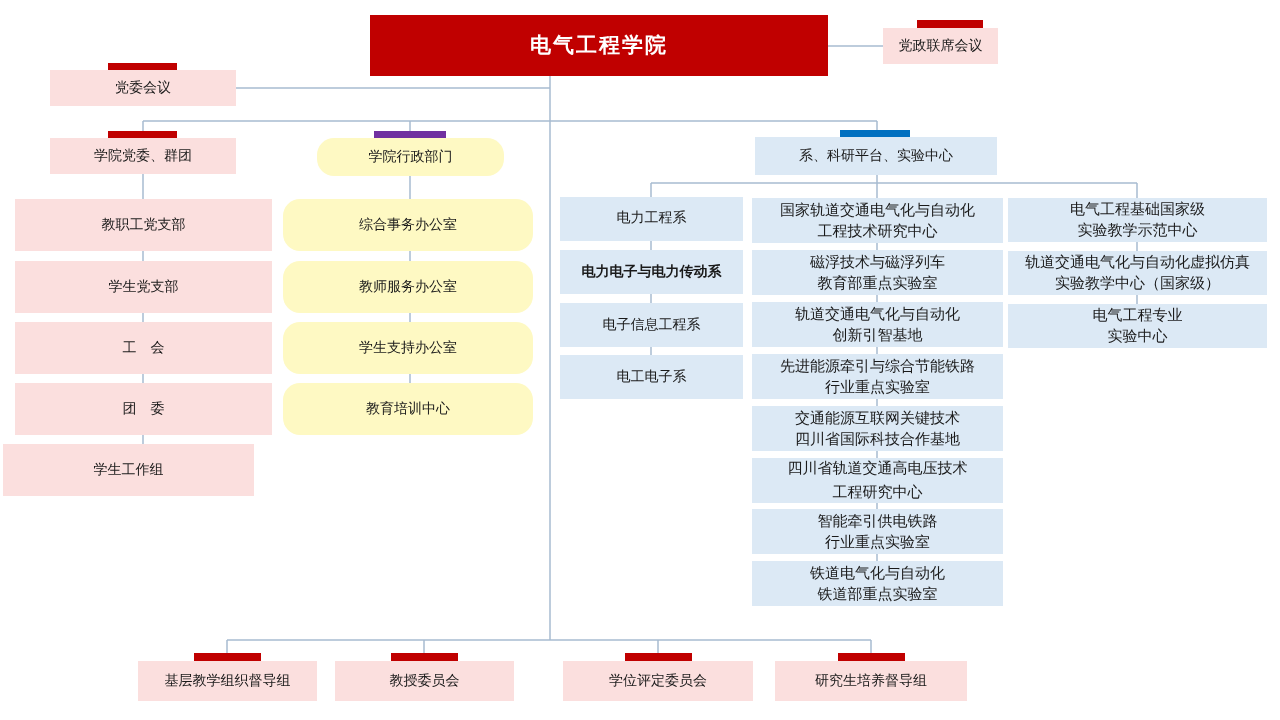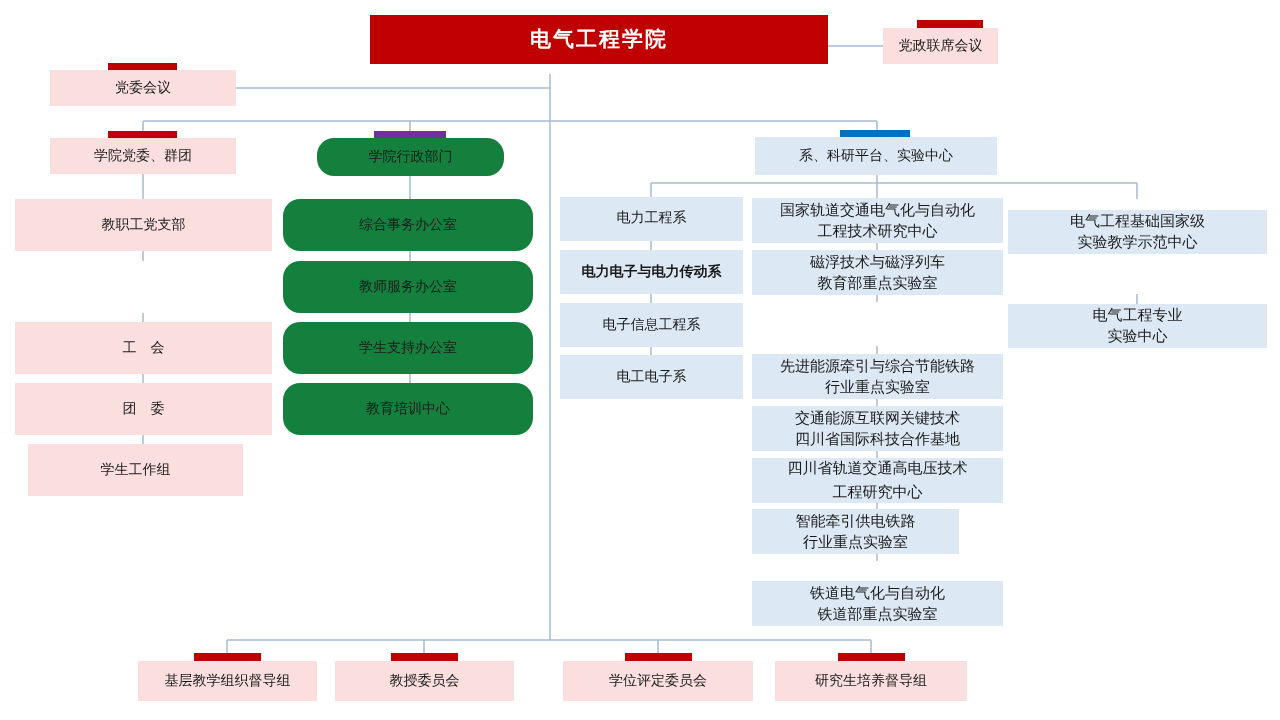--- a/index.html
+++ b/index.html
@@ -33,21 +33,21 @@
   }
   .box.two-line { flex-direction: column; font-size: 15px; line-height: 1.4; }
   .root-box {
     background: #c00000;
     color: #ffffff;
     font-size: 21px;
     font-weight: bold;
     letter-spacing: 2px;
   }
   .pink   { background: #fbdfde; }
-  .purple { background: #15803d; border-radius: 17px; }
+  .purple { background: #fef9c3; border-radius: 17px; }
   .blue   { background: #dce9f5; }
   .bar {
     position: absolute;
     height: 8px;
   }
   .bar.red    { background: #c00000; }
   .bar.violet { background: #7030a0; }
   .bar.azure  { background: #0070c0; }
 </style>
 </head>
@@ -110,31 +110,32 @@
   <div class="bar red" style="left:917px; top:20px; width:66px;"></div>
   <div class="bar red" style="left:108px; top:63px; width:69px;"></div>
   <div class="bar red" style="left:108px; top:131px; width:69px;"></div>
   <div class="bar violet" style="left:374px; top:131px; width:72px;"></div>
   <div class="bar azure" style="left:840px; top:130px; width:70px;"></div>
   <div class="bar red" style="left:194px; top:653px; width:67px;"></div>
   <div class="bar red" style="left:391px; top:653px; width:67px;"></div>
   <div class="bar red" style="left:625px; top:653px; width:67px;"></div>
   <div class="bar red" style="left:838px; top:653px; width:67px;"></div>
 
-  <div class="box root-box" style="left:370px; top:15px; width:458px; height:49px;">电气工程学院</div>
+  <div class="box root-box" style="left:370px; top:15px; width:458px; height:61px;">电气工程学院</div>
 
   <div class="box pink" style="left:883px; top:28px; width:115px; height:36px;">党政联席会议</div>
 
   <div class="box pink" style="left:50px; top:70px; width:186px; height:36px;">党委会议</div>
 
   <div class="box pink" style="left:50px; top:138px; width:186px; height:36px;">学院党委、群团</div>
   <div class="box pink" style="left:15px; top:199px; width:257px; height:52px;">教职工党支部</div>
+  <div class="box pink" style="left:15px; top:261px; width:257px; height:52px;">学生党支部</div>
   <div class="box pink" style="left:15px; top:322px; width:257px; height:52px;">工　会</div>
   <div class="box pink" style="left:15px; top:383px; width:257px; height:52px;">团　委</div>
-  <div class="box pink" style="left:28px; top:444px; width:215px; height:52px;">学生工作组</div>
+  <div class="box pink" style="left:3px; top:444px; width:251px; height:52px;">学生工作组</div>
 
   <div class="box purple" style="left:317px; top:138px; width:187px; height:38px;">学院行政部门</div>
   <div class="box purple" style="left:283px; top:199px; width:250px; height:52px;">综合事务办公室</div>
   <div class="box purple" style="left:283px; top:261px; width:250px; height:52px;">教师服务办公室</div>
   <div class="box purple" style="left:283px; top:322px; width:250px; height:52px;text-align:right;">学生支持办公室</div>
   <div class="box purple" style="left:283px; top:383px; width:250px; height:52px;">教育培训中心</div>
 
   <div class="box blue" style="left:755px; top:137px; width:242px; height:38px;">系、科研平台、实验中心</div>
 
   <div class="box blue" style="left:560px; top:197px; width:183px; height:44px;font-family:Liberation Mono, monospace;">电力工程系</div>
@@ -143,44 +144,52 @@
   <div class="box blue" style="left:560px; top:355px; width:183px; height:44px;">电工电子系</div>
 
   <div class="box blue two-line" style="left:752px; top:198px; width:251px; height:45px;">
     <span>国家轨道交通电气化与自动化</span>
     <span>工程技术研究中心</span>
   </div>
   <div class="box blue two-line" style="left:752px; top:250px; width:251px; height:45px;">
     <span>磁浮技术与磁浮列车</span>
     <span>教育部重点实验室</span>
   </div>
+  <div class="box blue two-line" style="left:752px; top:302px; width:251px; height:45px;">
+    <span>轨道交通电气化与自动化</span>
+    <span>创新引智基地</span>
+  </div>
   <div class="box blue two-line" style="left:752px; top:354px; width:251px; height:45px;">
     <span>先进能源牵引与综合节能铁路</span>
     <span>行业重点实验室</span>
   </div>
   <div class="box blue two-line" style="left:752px; top:406px; width:251px; height:45px;">
     <span>交通能源互联网关键技术</span>
     <span>四川省国际科技合作基地</span>
   </div>
   <div class="box blue two-line" style="left:752px; top:458px; width:251px; height:45px;justify-content:space-between;">
     <span>四川省轨道交通高电压技术</span>
     <span>工程研究中心</span>
   </div>
-  <div class="box blue two-line" style="left:752px; top:509px; width:207px; height:45px;">
+  <div class="box blue two-line" style="left:752px; top:509px; width:251px; height:45px;">
     <span>智能牵引供电铁路</span>
     <span>行业重点实验室</span>
   </div>
-  <div class="box blue two-line" style="left:752px; top:561px; width:251px; height:45px;margin-top:20px;">
+  <div class="box blue two-line" style="left:752px; top:561px; width:251px; height:45px;">
     <span>铁道电气化与自动化</span>
     <span>铁道部重点实验室</span>
   </div>
 
-  <div class="box blue two-line" style="left:1008px; top:198px; width:259px; height:44px;margin-top:12px;">
+  <div class="box blue two-line" style="left:1008px; top:198px; width:259px; height:44px;">
     <span>电气工程基础国家级</span>
     <span>实验教学示范中心</span>
+  </div>
+  <div class="box blue two-line" style="left:1008px; top:251px; width:259px; height:44px;">
+    <span>轨道交通电气化与自动化虚拟仿真</span>
+    <span>实验教学中心（国家级）</span>
   </div>
   <div class="box blue two-line" style="left:1008px; top:304px; width:259px; height:44px;">
     <span>电气工程专业</span>
     <span>实验中心</span>
   </div>
 
   <div class="box pink" style="left:138px; top:661px; width:179px; height:40px;">基层教学组织督导组</div>
   <div class="box pink" style="left:335px; top:661px; width:179px; height:40px;">教授委员会</div>
   <div class="box pink" style="left:563px; top:661px; width:190px; height:40px;">学位评定委员会</div>
   <div class="box pink" style="left:775px; top:661px; width:192px; height:40px;">研究生培养督导组</div>

